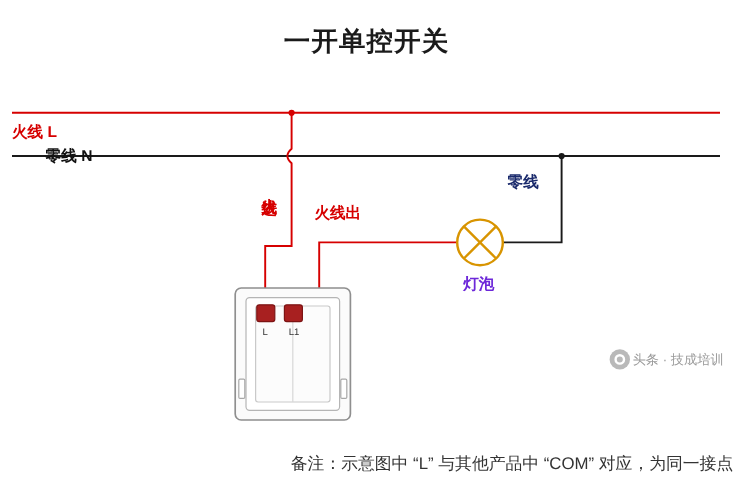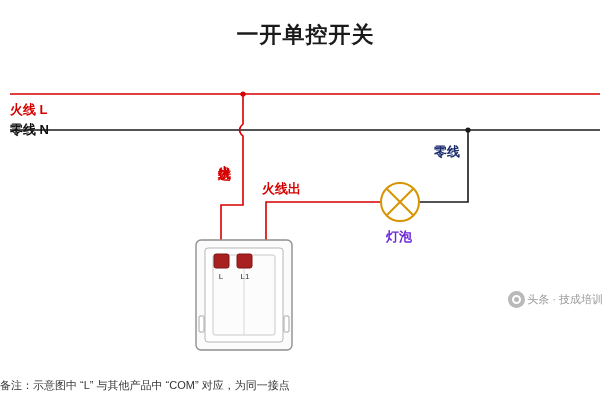--- a/index.html
+++ b/index.html
@@ -32,35 +32,35 @@
     letter-spacing: 1px;
   }
   .lbl {
     position: absolute;
     white-space: nowrap;
     font-size: 13px;
     font-weight: bold;
   }
   .lbl-red { color: #d60000; }
   .lbl-blue { color: #1a2a6c; }
-  .lbl-black { color: #111111; }
+  .lbl-black { color: #111111; margin-left: 28px; }
 
   .vert {
     writing-mode: vertical-rl;
     text-orientation: upright;
     letter-spacing: 1px;
   }
 
   .note {
     position: absolute;
     left: 0;
     top: 378px;
     width: 611px;
-    text-align: left;
-    font-size: 11px;
+    text-align: right;
+    font-size: 14px;
     color: #333333;
   }
 
   .wm {
     position: absolute;
     right: 8px;
     bottom: 6px;
     display: flex;
     align-items: center;
     gap: 2px;
@@ -135,22 +135,22 @@
 
     <text x="221" y="279" font-family="Liberation Sans, sans-serif" font-size="8" fill="#333333" text-anchor="middle">L</text>
     <text x="245" y="279" font-family="Liberation Sans, sans-serif" font-size="8" fill="#333333" text-anchor="middle">L1</text>
 
   </svg>
 
   <div class="lbl lbl-red" style="left:10px; top:85px;margin-top:16px;">火线 L</div>
   <div class="lbl lbl-black" style="left:10px; top:121px;">零线 N</div>
 
   <div class="lbl lbl-red vert" style="left:215px; top:155px;">火线进</div>
-  <div class="lbl lbl-red" style="left:262px; top:180px;">火线出</div>
-  <div class="lbl lbl-blue" style="left:434px; top:143px;">零线</div>
+  <div class="lbl lbl-red" style="left:262px; top:169px;">火线出</div>
+  <div class="lbl lbl-blue" style="left:423px; top:143px;">零线</div>
 
   <div class="lamp-label" style="left:386px; top:228px;">灯泡</div>
 
   <div class="note">备注：示意图中 “L” 与其他产品中 “COM” 对应，为同一接点</div>
 
   <div class="wm">
     <span class="wm-logo"></span>
     <span>头条 · 技成培训</span>
   </div>
 

